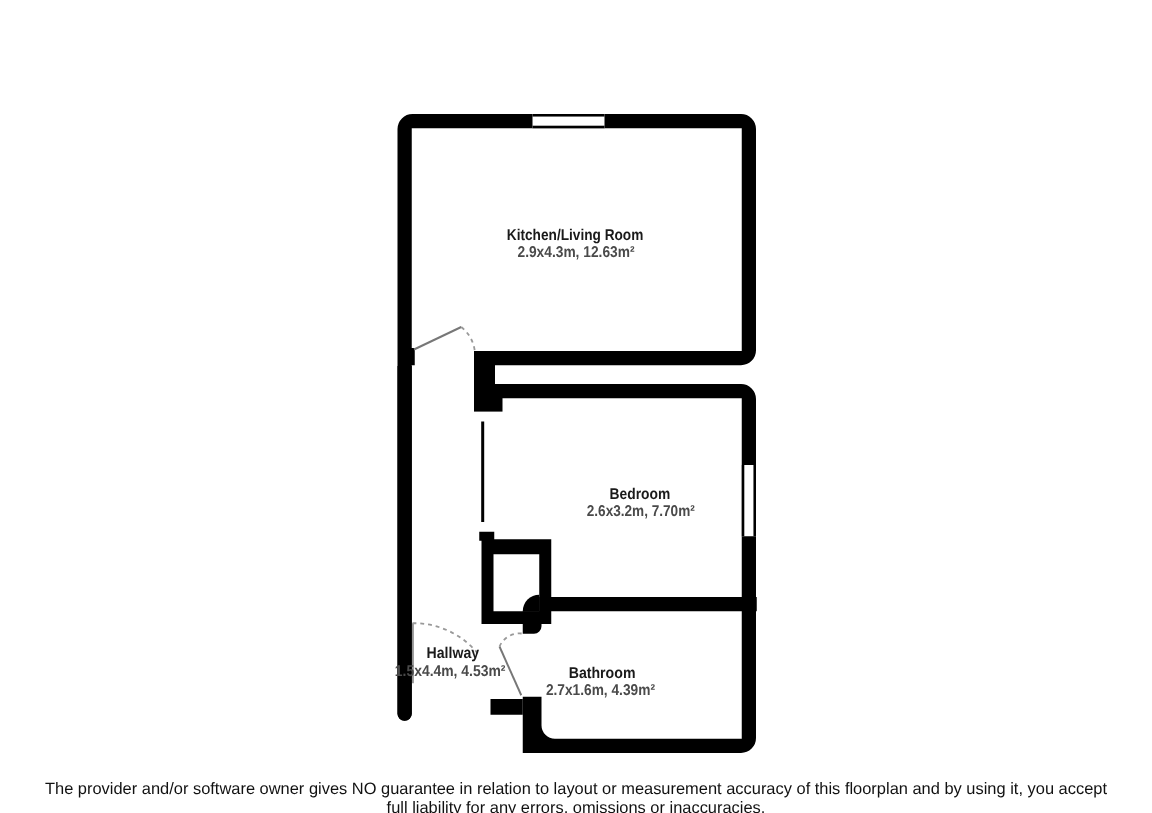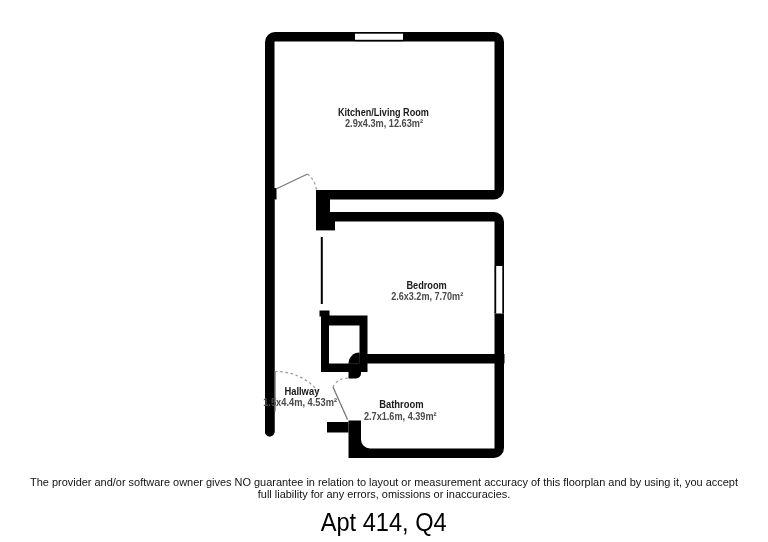--- a/index.html
+++ b/index.html
@@ -1,16 +1,16 @@
 <!DOCTYPE html>
 <html><head>
 <meta charset="utf-8">
 <style>
   html,body{margin:0;padding:0;background:#ffffff;width:768px;height:542px;overflow:hidden;}
-  .wrap{position:relative;width:768px;height:458px;font-family:"Liberation Sans", sans-serif;filter:grayscale(1);}
+  .wrap{position:relative;width:768px;height:458px;font-family:"Liberation Sans", sans-serif;filter:grayscale(1);margin-top:44px;}
   svg{position:absolute;left:0;top:0;}
 </style>
 </head>
 <body>
 <div class="wrap">
 <svg width="768" height="542" viewBox="0 0 768 542" font-family="Liberation Sans, sans-serif">
 
   <rect x="0" y="0" width="768" height="542" fill="#ffffff"></rect>
 
   <path fill="#000000" d="M265 431.75 L265 42 A10 10 0 0 1 275 32 L494 32 A10 10 0 0 1 504 42 L504 189.5 A10 10 0 0 1 494 199.5 L316 199.5 L316 190 L494.5 190 L494.5 41.5 L274.5 41.5 L274.5 188 L276.5 188 L276.5 199.5 L274.5 199.5 L274.5 431.75 A4.75 4.75 0 0 1 265 431.75 Z"></path>

